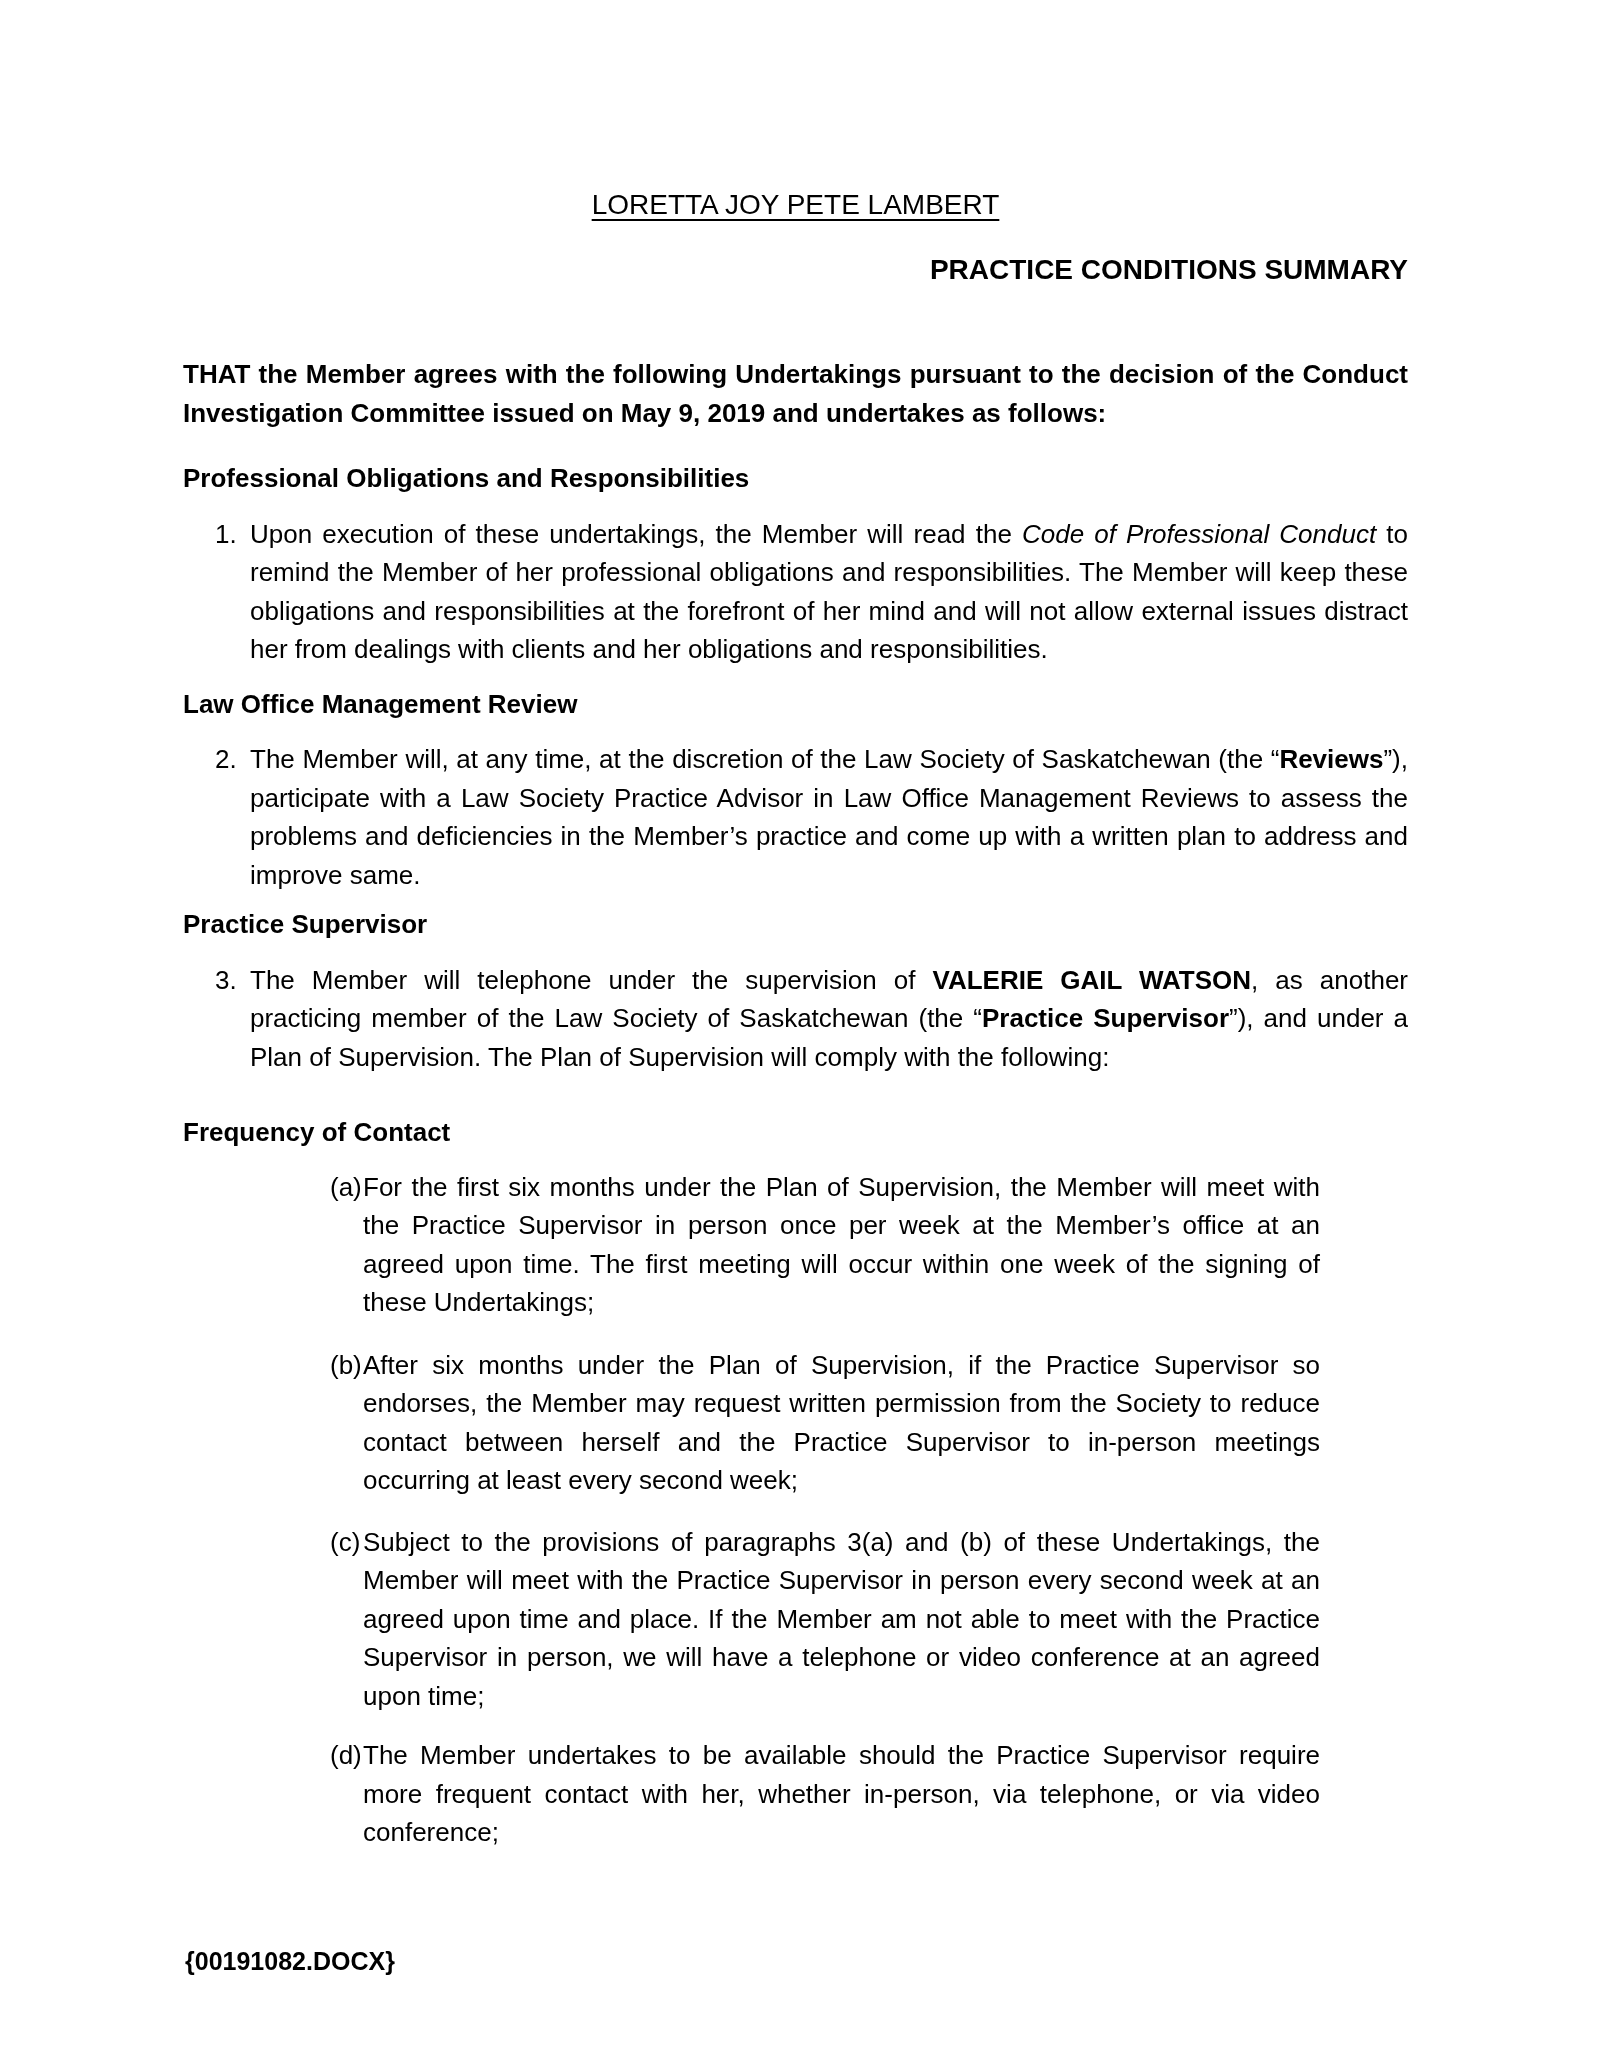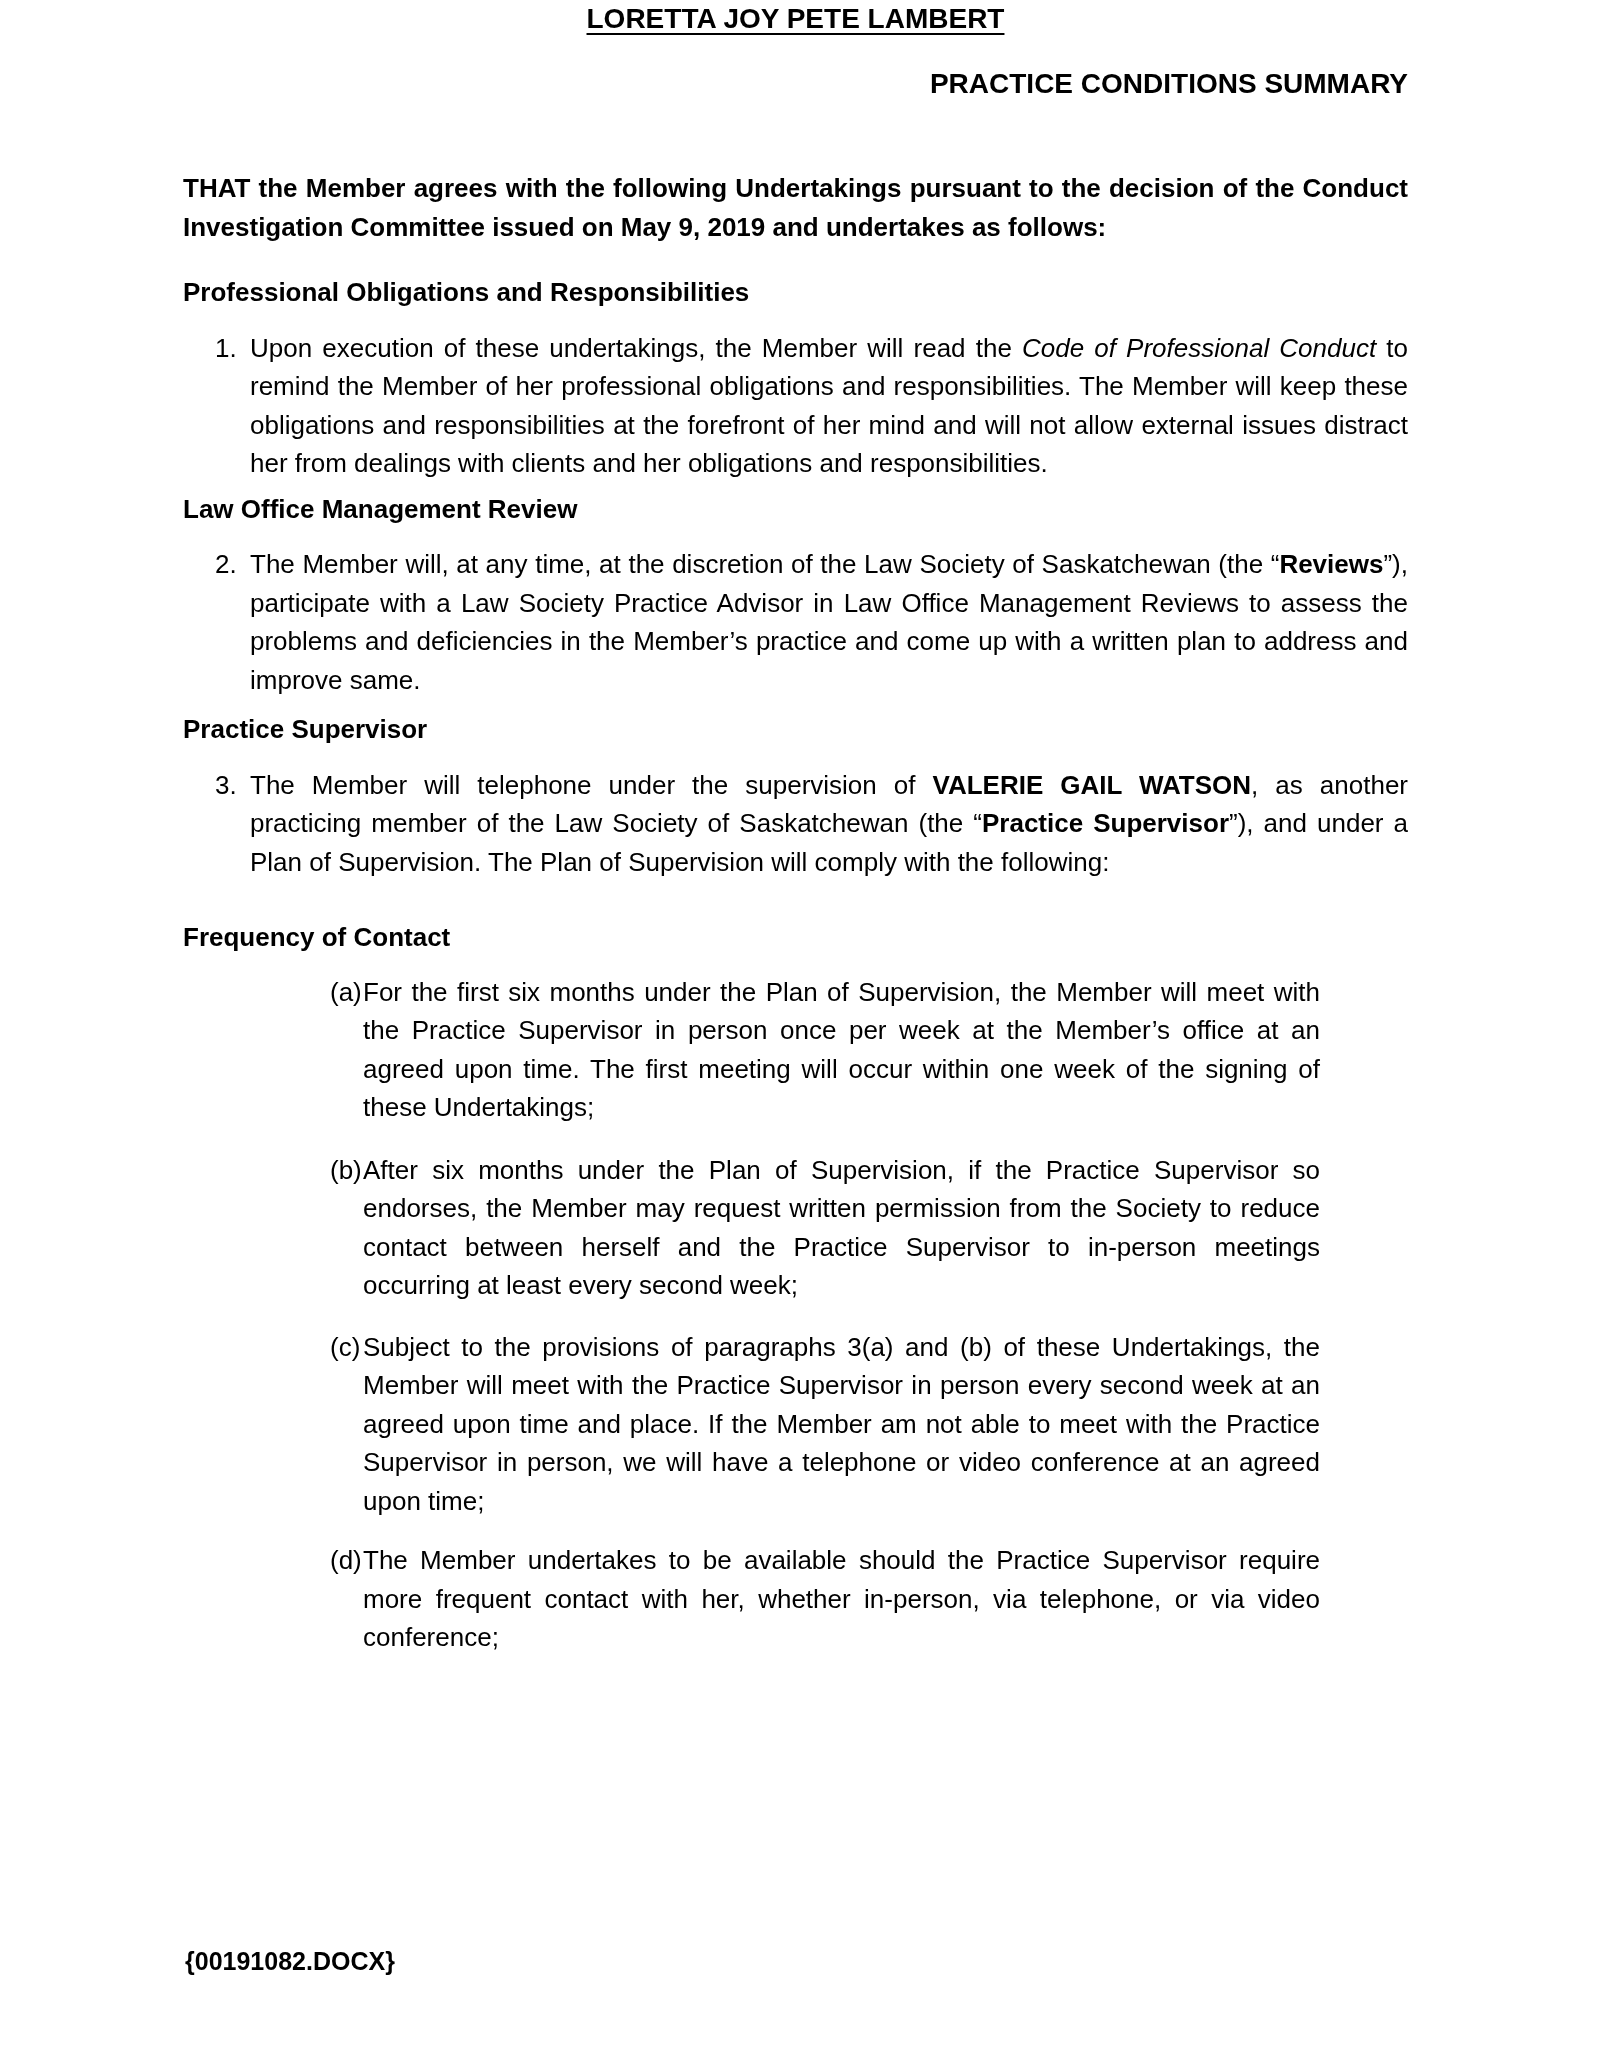--- a/index.html
+++ b/index.html
@@ -18,22 +18,23 @@
     line-height: 38.5px;
     color: #000000;
   }
   .content {
     position: absolute;
     left: 183px;
     top: 0;
     width: 1225px;
   }
   .doc-title {
+    margin-top: 186px;
     text-align: center;
-    font-weight: bold;
+    font-weight: normal;
     font-size: 28px;
     text-decoration: underline;
     text-underline-offset: 5px;
   }
   .doc-subtitle {
     margin-top: 26px;
     text-align: right;
     font-weight: bold;
     font-size: 28px;
   }
@@ -41,21 +42,21 @@
     margin: 66px 0 0 0;
     text-align: justify;
     font-weight: bold;
   }
   .heading {
     margin: 0;
     font-size: 26px;
     font-weight: bold;
   }
   .heading.h1 { margin-top: 27px; }
-  .heading.h2 { margin-top: 7px; }
+  .heading.h2 { margin-top: 16px; }
   .heading.h3 { margin-top: 11px; }
   .heading.h4 { margin-top: 37px; }
   .item {
     position: relative;
     margin-top: 17px;
     padding-left: 67px;
     text-align: justify;
   }
   .item .num {
     position: absolute;

